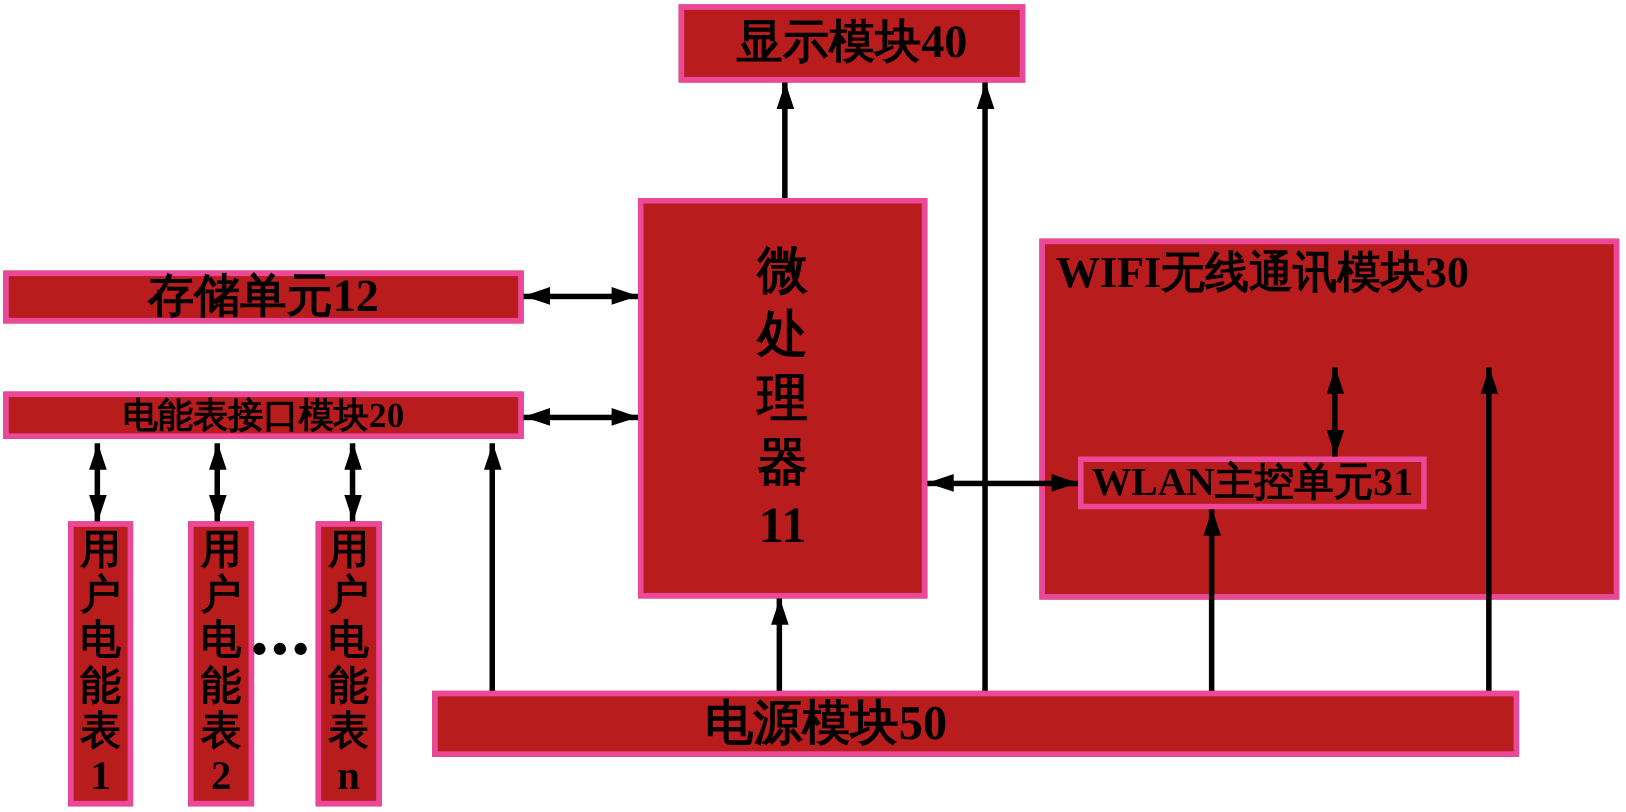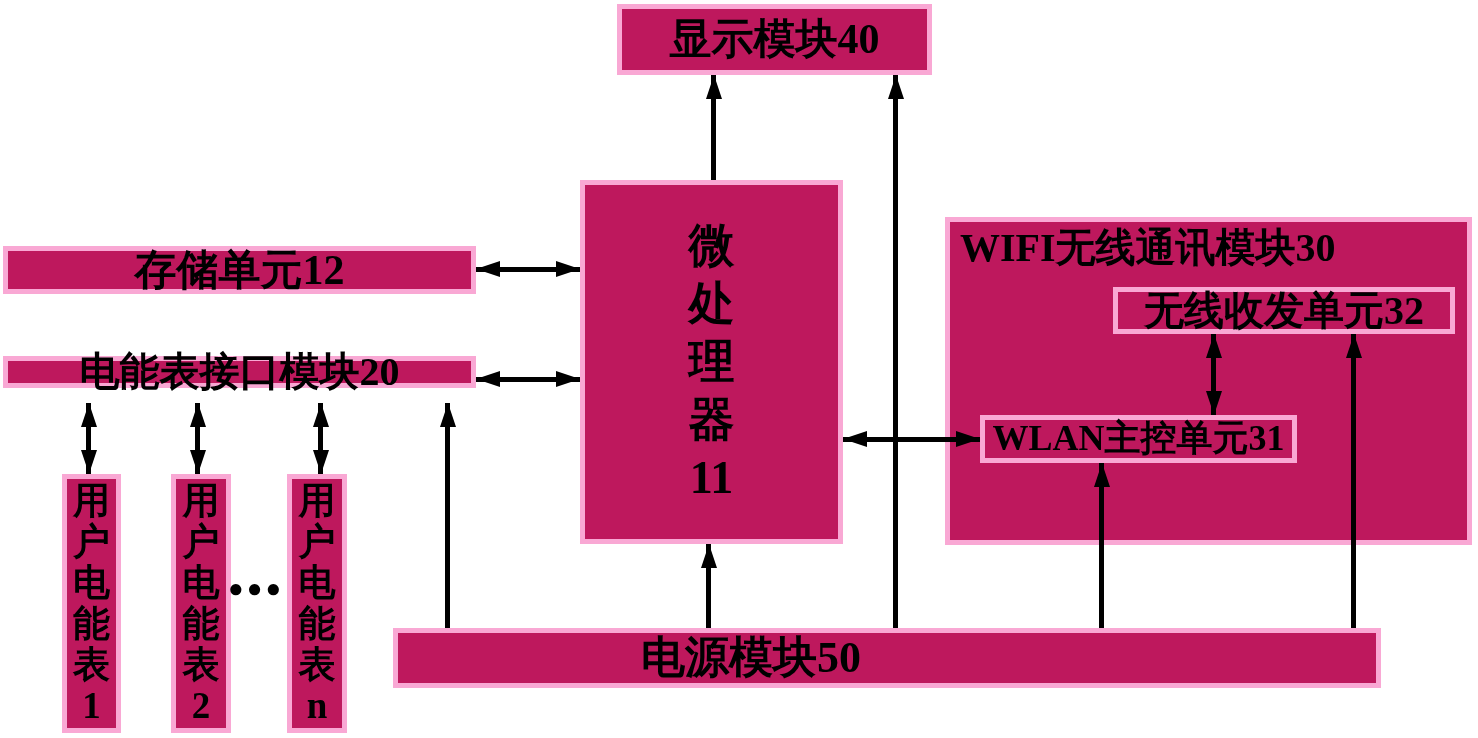--- a/index.html
+++ b/index.html
@@ -1,39 +1,39 @@
 <!DOCTYPE html>
 <html><head>
 <meta charset="utf-8">
 <style>
   html,body{margin:0;padding:0;background:#fff;}
   .stage{
     position:relative;width:1478px;height:738px;background:#fff;overflow:hidden;
     font-family:"Liberation Serif","DejaVu Serif",serif;color:#000;
   }
   .box{
-    position:absolute;box-sizing:border-box;border:5px solid #f9a8d4;background:#be185d;
+    position:absolute;box-sizing:border-box;border:5px solid #ec4899;background:#b91c1c;
     display:flex;align-items:center;justify-content:center;
   }
   .lbl{font-weight:bold;white-space:pre-line;text-align:center;line-height:1.1;}
   
   .vline{position:absolute;width:5px;background:#000;}
   .hline{position:absolute;height:5px;background:#000;}
   
   .ah{position:absolute;width:0;height:0;}
   .ah.up{border-left:8px solid transparent;border-right:8px solid transparent;border-bottom:24px solid #000;}
   .ah.down{border-left:8px solid transparent;border-right:8px solid transparent;border-top:24px solid #000;}
   .ah.left{border-top:8px solid transparent;border-bottom:8px solid transparent;border-right:24px solid #000;}
   .ah.right{border-top:8px solid transparent;border-bottom:8px solid transparent;border-left:24px solid #000;}
   
   .b-display{left:617px;top:4px;width:315px;height:71px;font-size:42px;}
   .b-micro{left:580px;top:180px;width:263px;height:364px;font-size:46px;}
   .b-micro .lbl{line-height:58px;}
   .b-storage{left:3px;top:246px;width:473px;height:48px;font-size:42px;}
-  .b-interface{left:3px;top:356px;width:473px;height:32px;font-size:40px;}
+  .b-interface{left:3px;top:356px;width:473px;height:43px;font-size:32px;}
   .b-wifi{left:945px;top:217px;width:527px;height:328px;align-items:flex-start;justify-content:flex-start;}
   .b-wifi .lbl{font-size:40px;margin:4px 0 0 10px;text-align:center;}
   .b-unit32{left:1113px;top:287px;width:342px;height:47px;font-size:40px;}
   .b-wlan{left:980px;top:415px;width:317px;height:48px;font-size:36px;}
   .b-power{left:393px;top:628px;width:988px;height:60px;font-size:44px;padding-right:272px;}
   .b-meter{top:474px;width:60px;height:259px;font-size:37px;align-items:flex-start;}
   .b-meter .lbl{line-height:41px;margin-top:1px;}
   .b-meter1{left:62px;width:59px;}
   .b-meter2{left:171px;}
   .b-metern{left:287px;}
@@ -61,23 +61,20 @@
   </div>
 
   <div class="box b-storage">
     <span class="lbl">存储单元12</span>
   </div>
 
   <div class="box b-interface">
     <span class="lbl">电能表接口模块20</span>
   </div>
 
-  <div class="box b-unit32">
-    <span class="lbl">无线收发单元32</span>
-  </div>
 
   <div class="box b-wlan">
     <span class="lbl">WLAN主控单元31</span>
   </div>
 
   <div class="box b-power">
     <span class="lbl">电源模块50</span>
   </div>
 
   <div class="box b-meter b-meter1">

